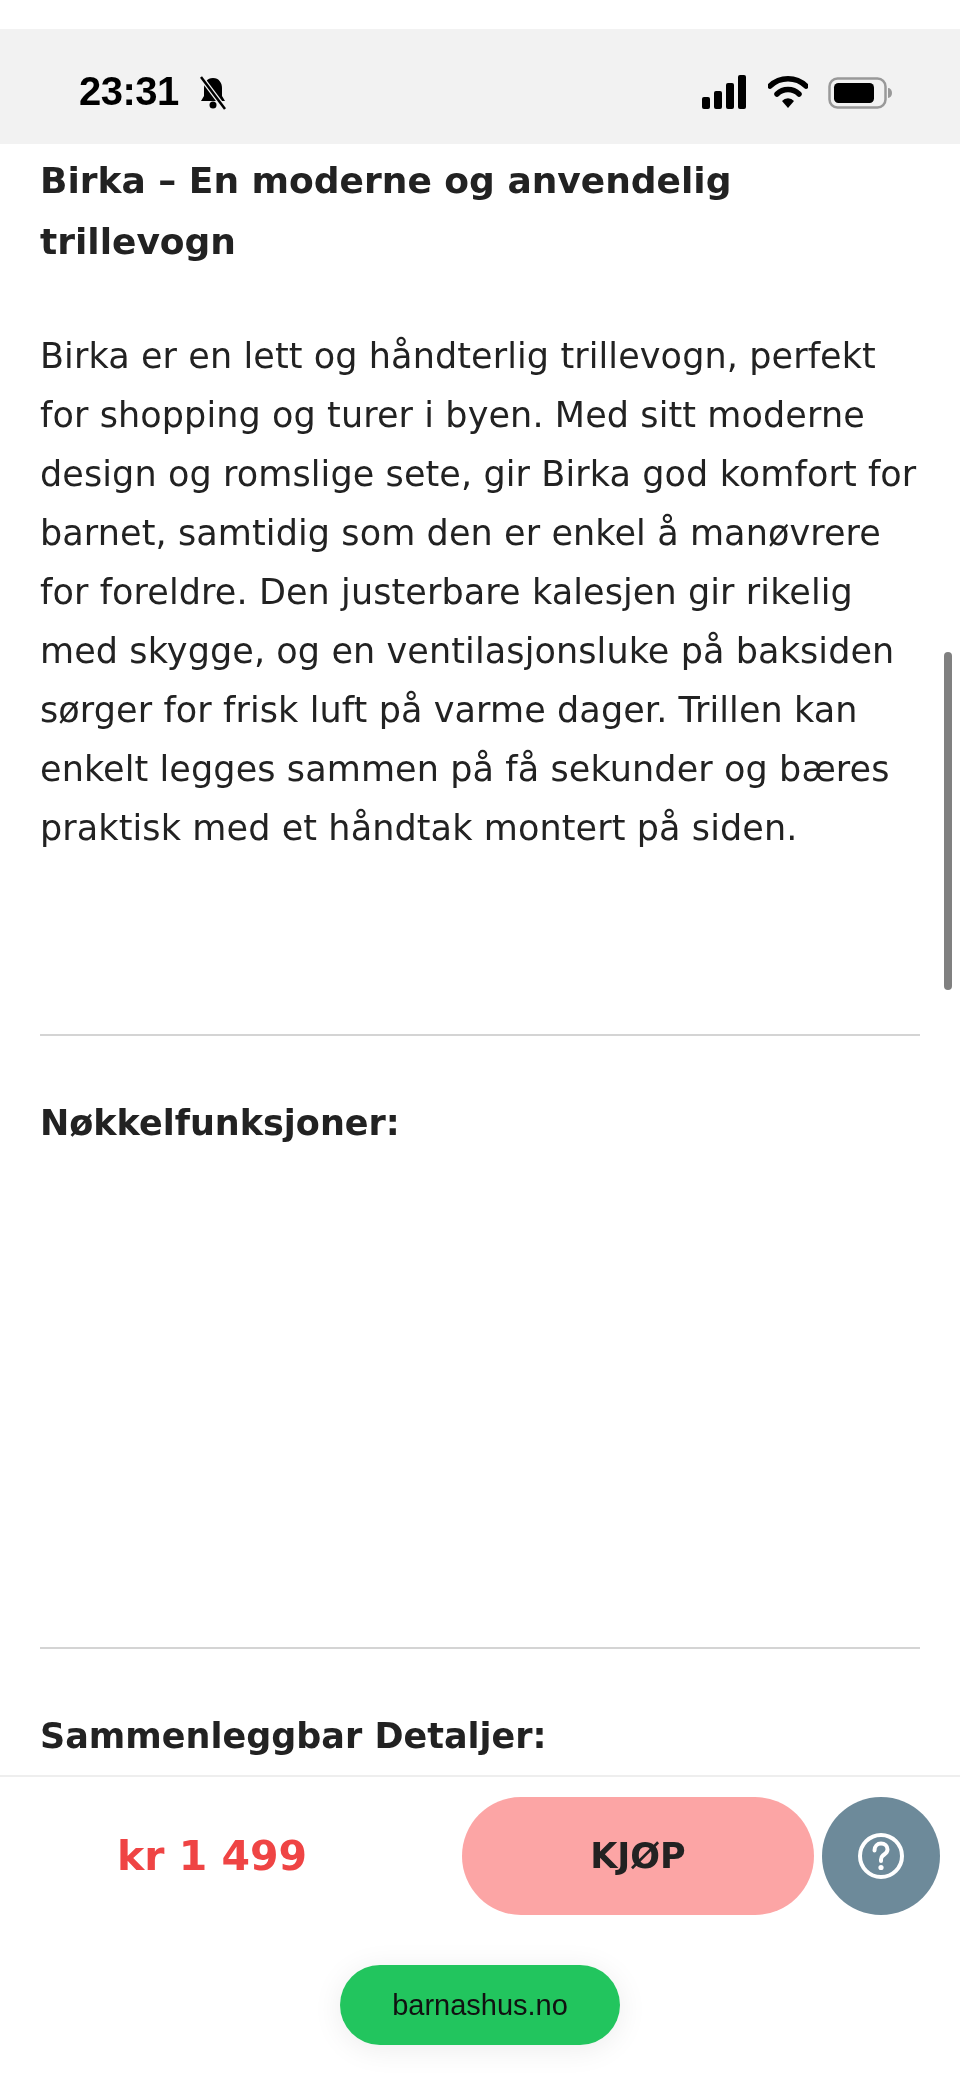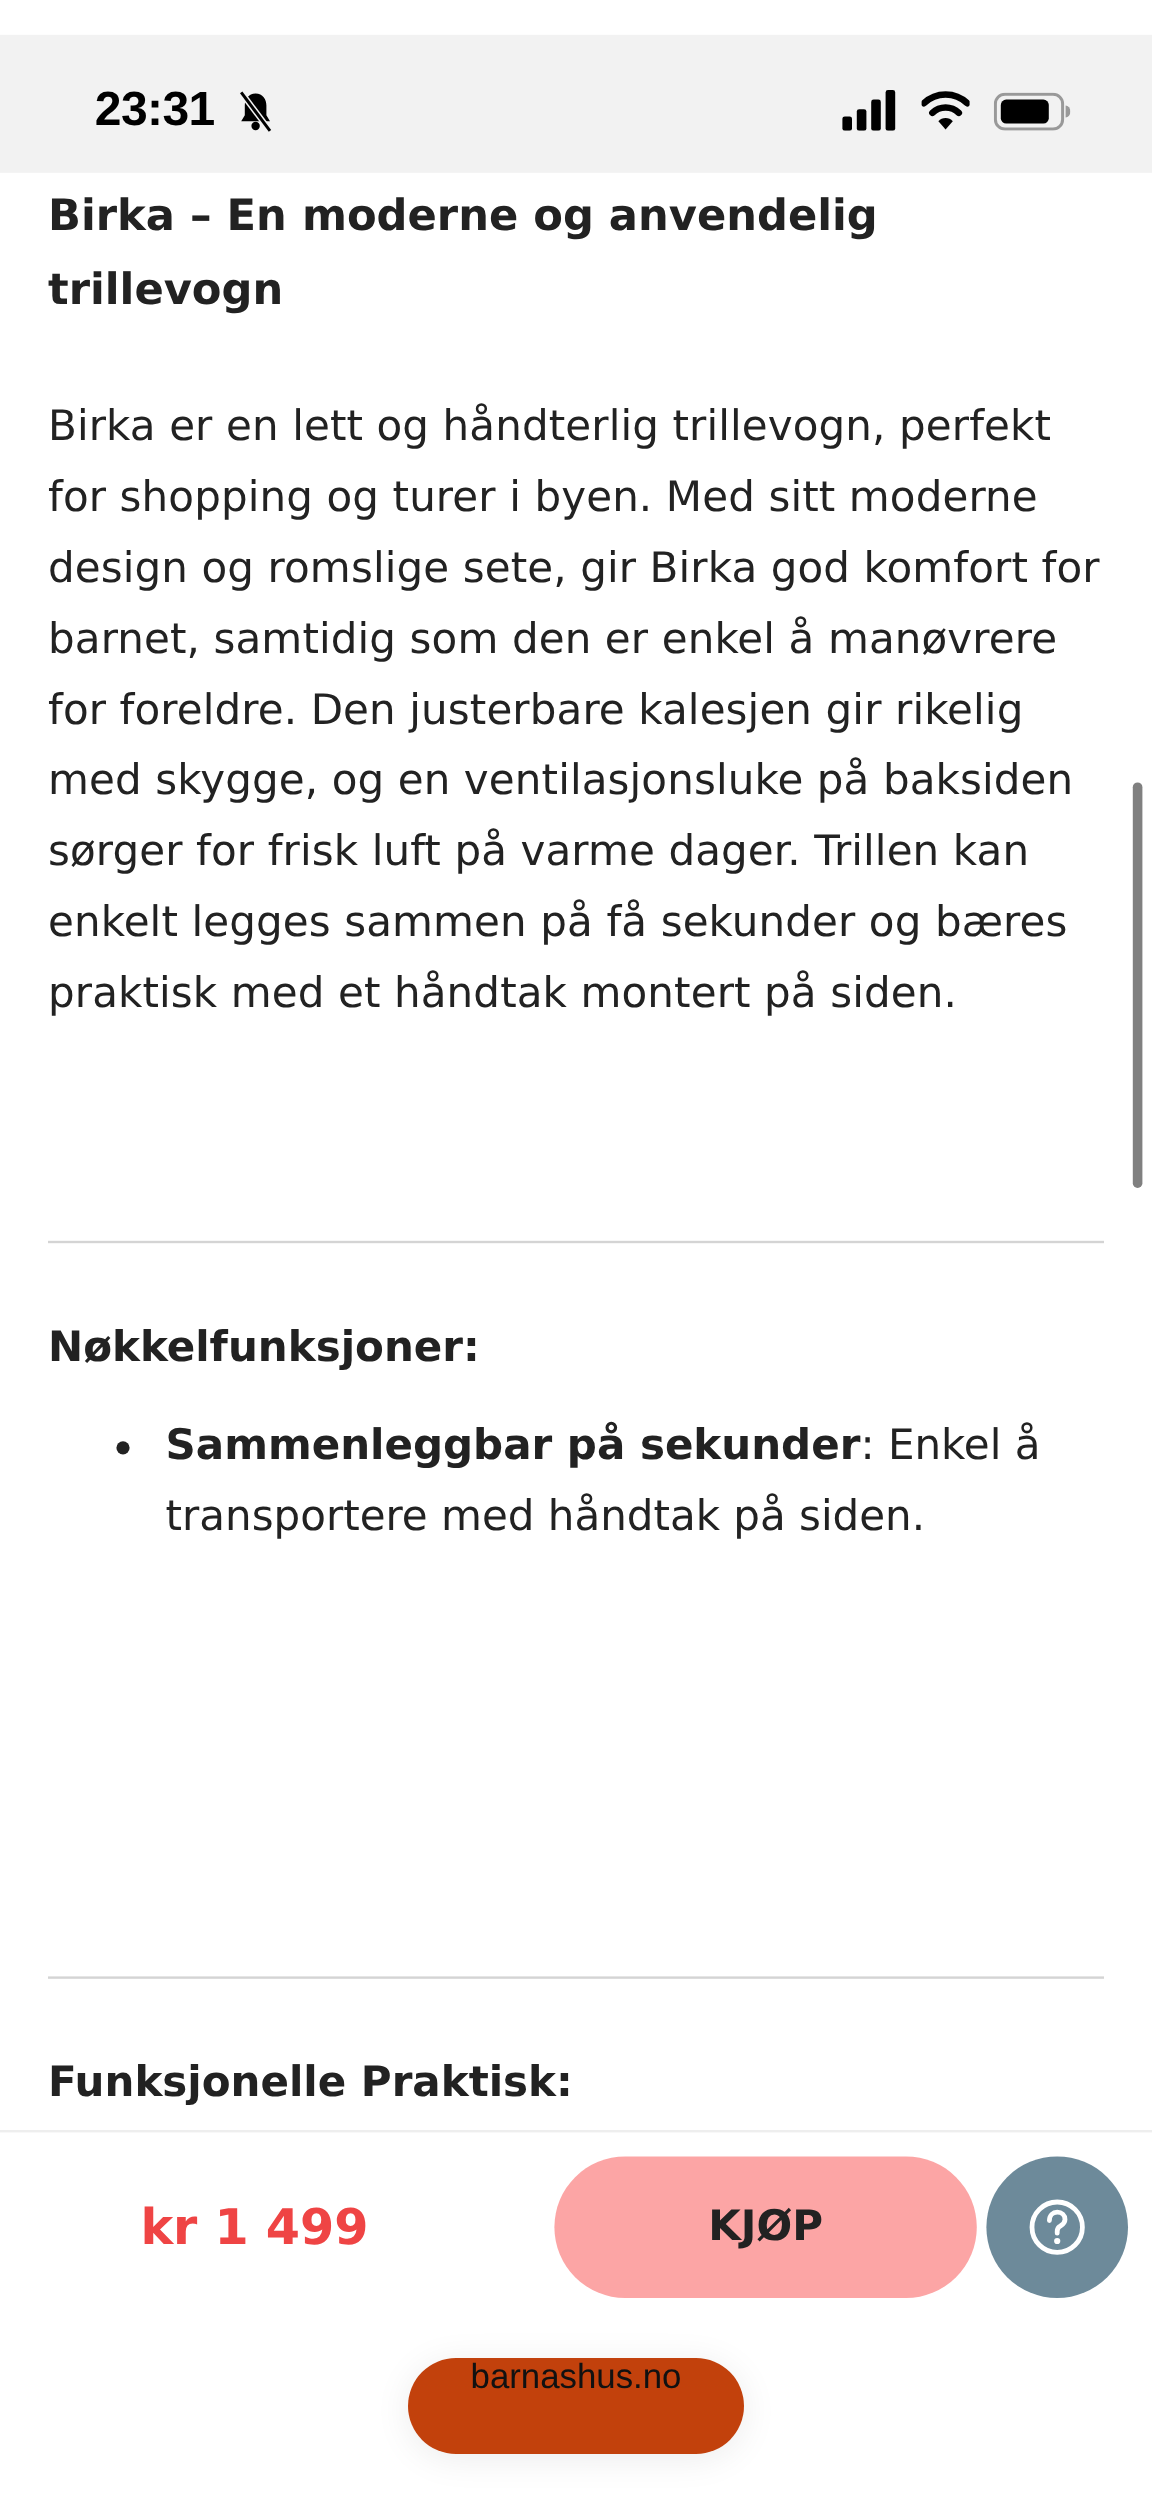--- a/index.html
+++ b/index.html
@@ -26,21 +26,21 @@
   .scrollbar { position: absolute; left: 944px; top: 652px; width: 8px; height: 338px; border-radius: 4px; background: #808080; }
 
   
   .bottombar { position: absolute; left: 0; top: 1775px; width: 960px; height: 303px; background: #ffffff; border-top: 2px solid #eeeeee; }
   .price { position: absolute; left: 117px; top: 1832px; font-size: 41px; font-weight: 700; color: #ef4444; }
   .buy-btn { position: absolute; left: 462px; top: 1797px; width: 352px; height: 118px; border-radius: 59px; background: #fca5a5; border: none; font-family: "DejaVu Sans", sans-serif; font-size: 35px; font-weight: 700; color: #222; display: flex; align-items: center; justify-content: center; }
   .help-btn { position: absolute; left: 822px; top: 1797px; width: 118px; height: 118px; border-radius: 50%; background: #6d8a9a; border: none; display: flex; align-items: center; justify-content: center; }
   .help-btn svg { width: 50px; height: 50px; }
 
   
-  .url-pill { position: absolute; left: 340px; top: 1965px; width: 280px; height: 80px; border-radius: 40px; background: #c2410c; box-shadow: 0 4px 30px rgba(0,0,0,0.08); display: flex; align-items: flex-start; justify-content: center; font-family: "Liberation Sans", sans-serif; font-size: 29px; color: #111; }
+  .url-pill { position: absolute; left: 340px; top: 1965px; width: 280px; height: 80px; border-radius: 40px; background: #22c55e; box-shadow: 0 4px 30px rgba(0,0,0,0.08); display: flex; align-items: center; justify-content: center; font-family: "Liberation Sans", sans-serif; font-size: 29px; color: #111; }
 </style>
 </head>
 <body>
 
 <div class="statusbar">
   <span class="sb-time">23:31</span>
   <svg class="sb-bell" viewBox="0 0 30 36">
     <path d="M15 3 C9 3 6 8 6 13 L6 21 L3 26 L27 26 L24 21 L24 13 C24 8 21 3 15 3 Z" fill="#000"></path>
     <circle cx="15" cy="30" r="3.5" fill="#000"></circle>
     <line x1="3" y1="2" x2="27" y2="34" stroke="#f2f2f2" stroke-width="5"></line>
@@ -66,29 +66,25 @@
 
 <h1 class="heading">Birka – En moderne og anvendelig trillevogn</h1>
 
 <p class="para">Birka er en lett og håndterlig trillevogn, perfekt for shopping og turer i byen. Med sitt moderne design og romslige sete, gir Birka god komfort for barnet, samtidig som den er enkel å manøvrere for foreldre. Den justerbare kalesjen gir rikelig med skygge, og en ventilasjonsluke på baksiden sørger for frisk luft på varme dager. Trillen kan enkelt legges sammen på få sekunder og bæres praktisk med et håndtak montert på siden.</p>
 
 <div class="divider" style="top:1034px;"></div>
 
 <h2 class="section-title" style="top:1103px;">Nøkkelfunksjoner:</h2>
 
 <ul class="features">
-  <li class="feature">
-    <span class="bullet"></span>
-    <b>Sammenleggbar på sekunder</b><span>: Enkel å transportere med håndtak på siden.</span>
-  </li>
 </ul>
 
 <div class="divider" style="top:1647px;"></div>
 
-<h2 class="section-title" style="top:1716px;">Funksjonelle Praktisk:</h2>
+<h2 class="section-title" style="top:1716px;">Sammenleggbar Detaljer:</h2>
 
 <div class="scrollbar"></div>
 
 <div class="bottombar"></div>
 <span class="price">kr 1 499</span>
 <button class="buy-btn">KJØP</button>
 <button class="help-btn">
   <svg viewBox="0 0 50 50">
     <circle cx="25" cy="25" r="21" fill="none" stroke="#ffffff" stroke-width="4"></circle>
     <path d="M18.5 19.5 C18.5 15 21.5 12.5 25 12.5 C28.8 12.5 31.5 15 31.5 18.5 C31.5 22 28.5 23.2 26.8 24.6 C25.6 25.6 25 26.6 25 28.5 L25 30" fill="none" stroke="#ffffff" stroke-width="4" stroke-linecap="round"></path>

